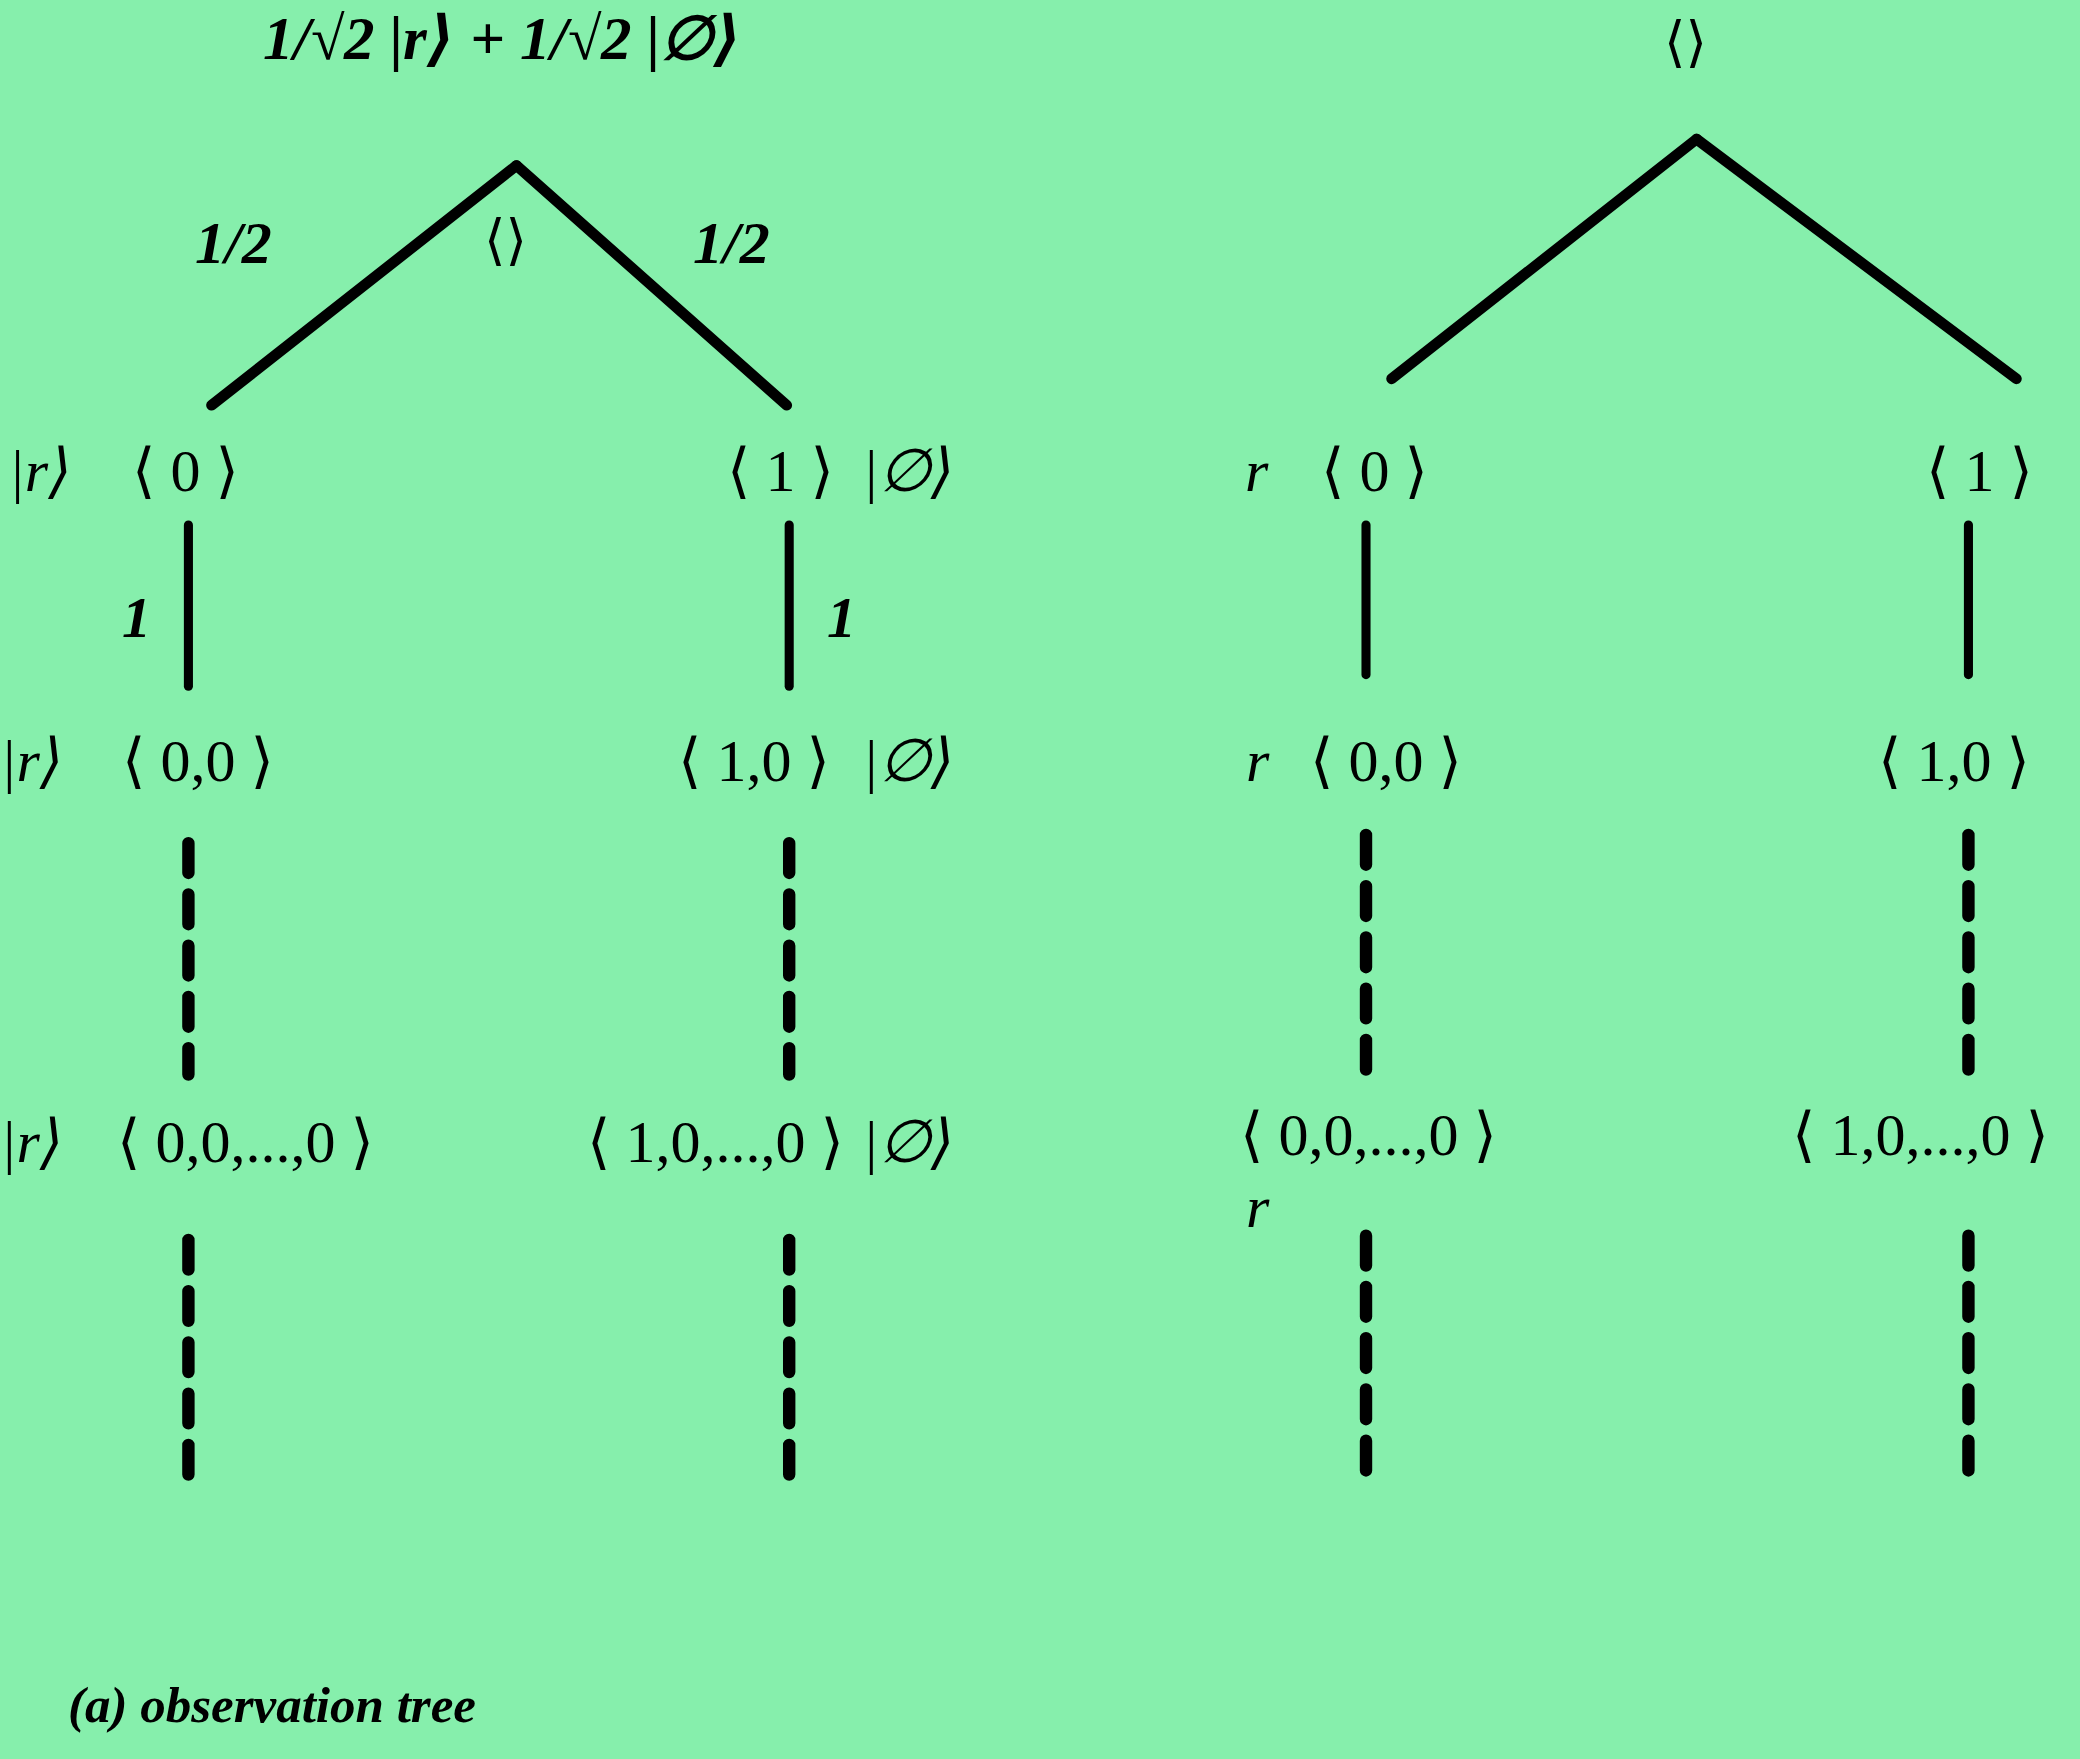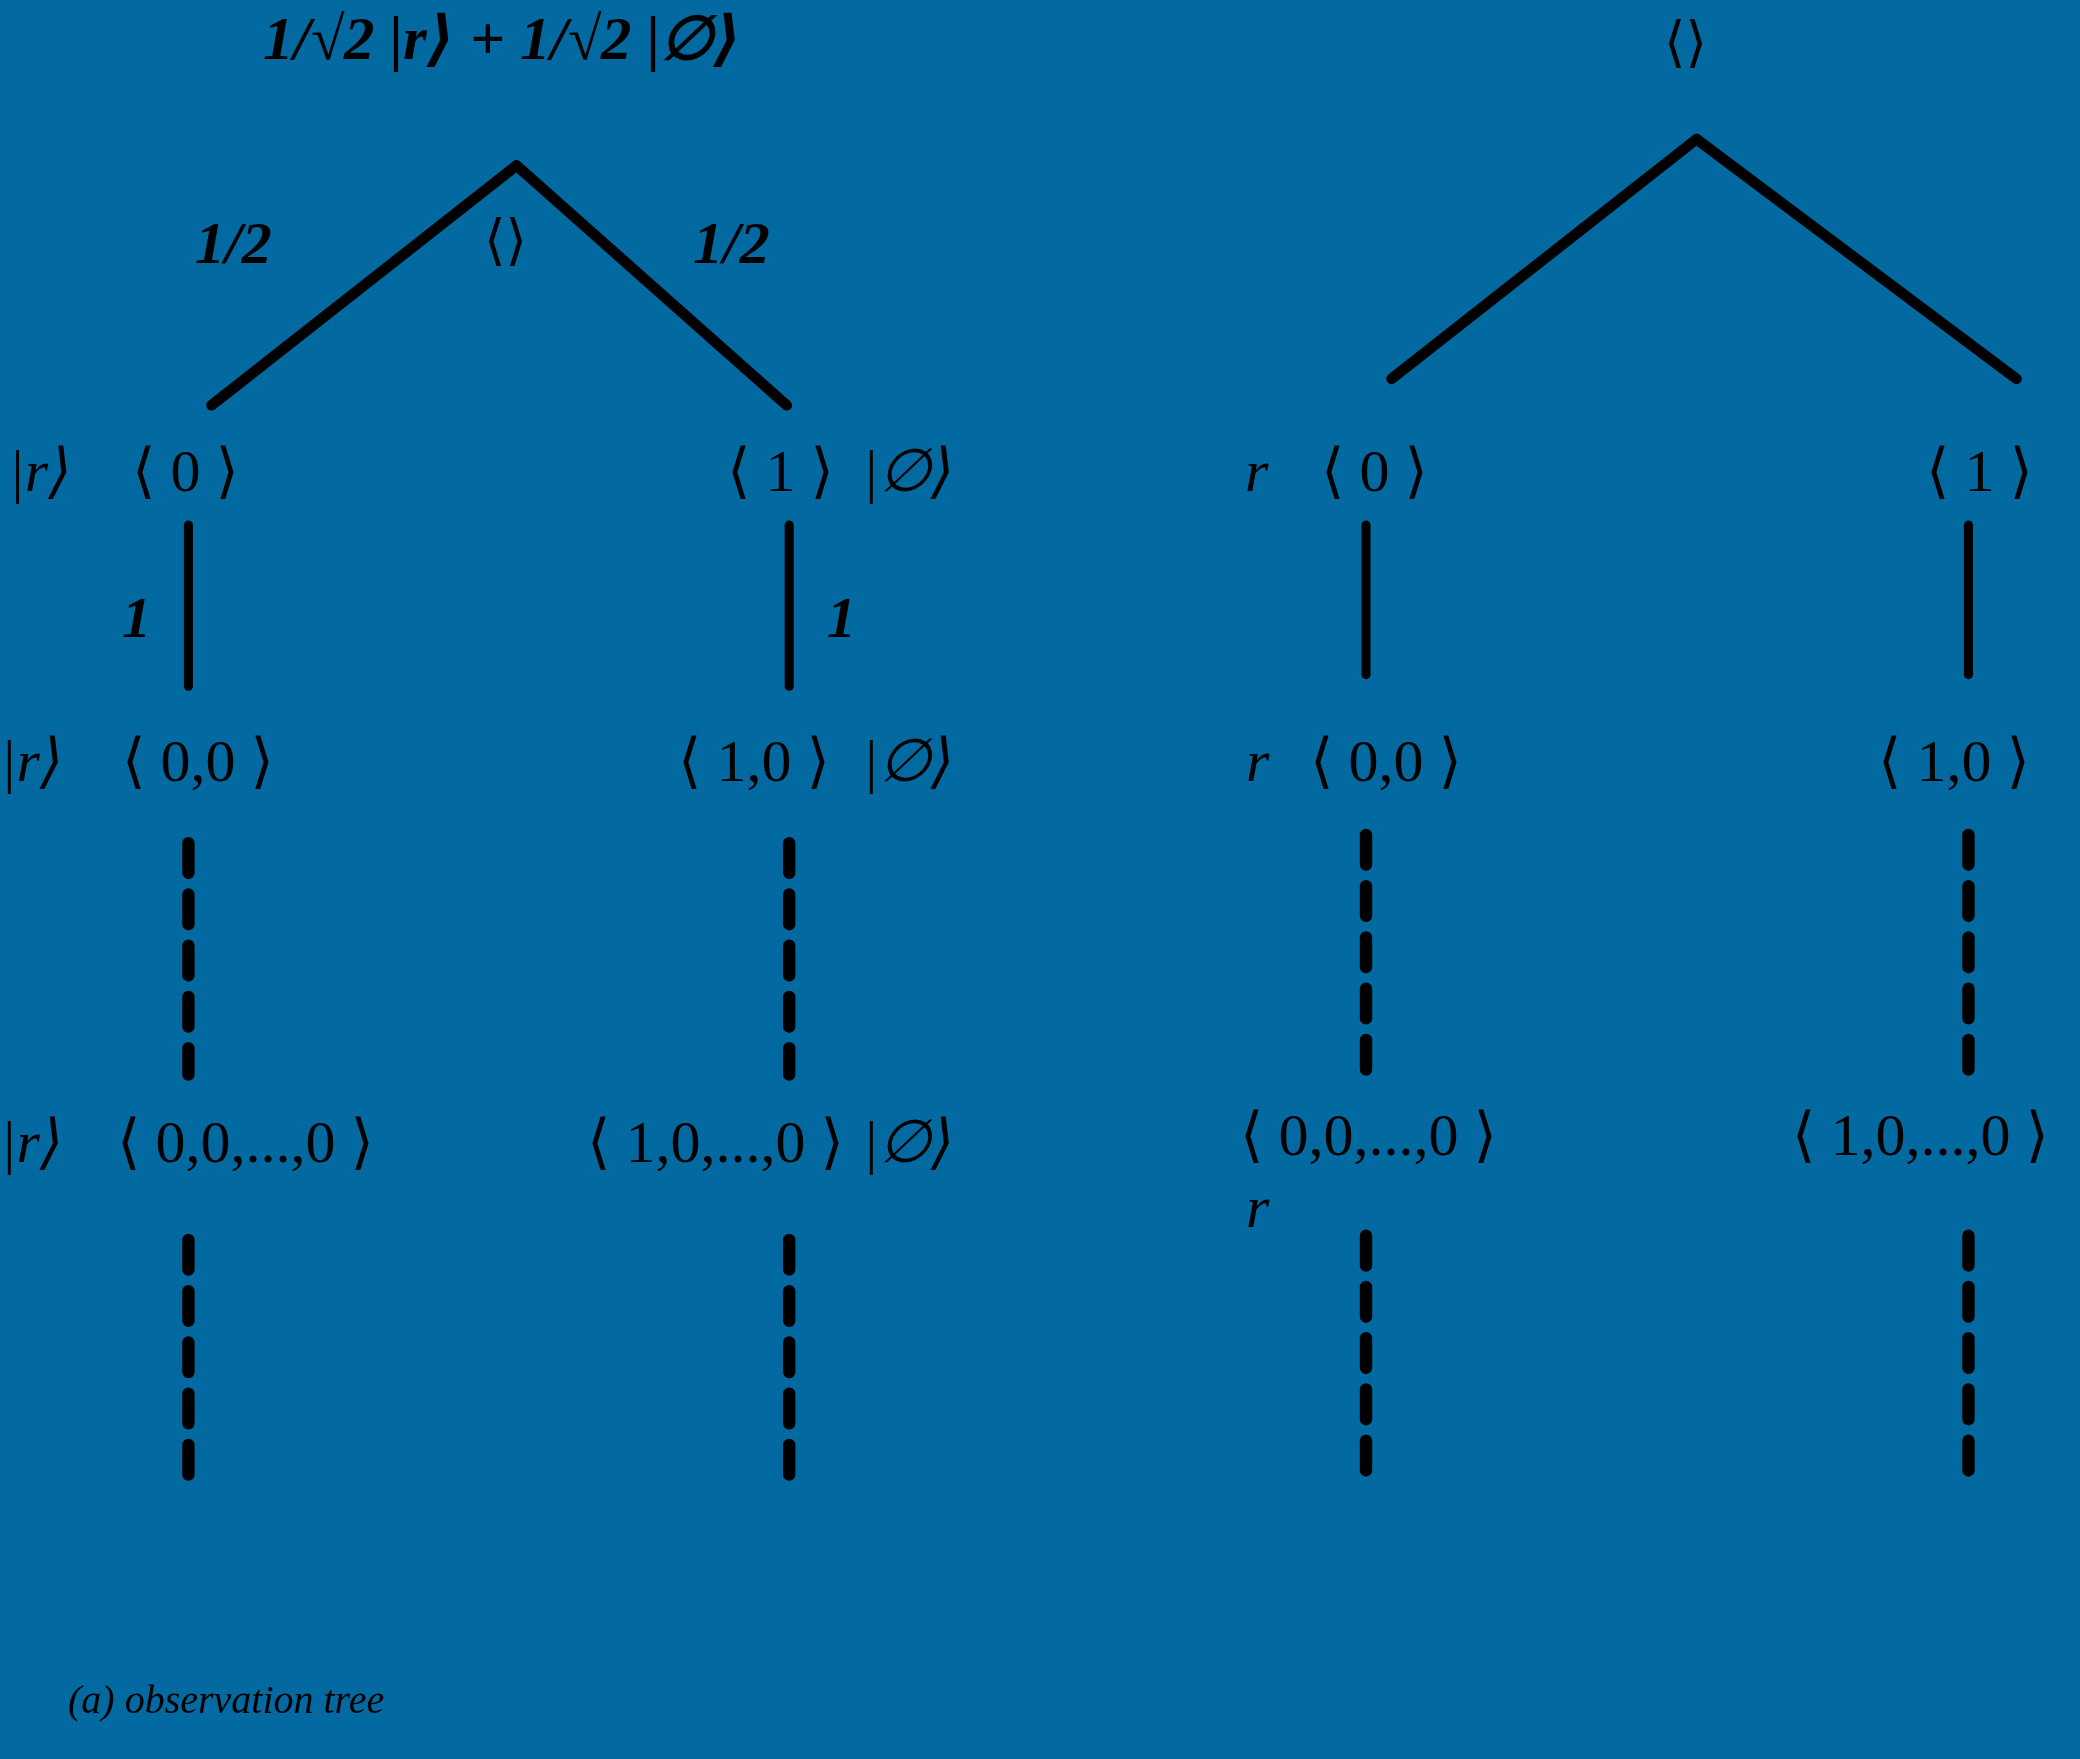--- a/index.html
+++ b/index.html
@@ -4,21 +4,21 @@
 <style>
   html, body {
     margin: 0;
     padding: 0;
     background: #ffffff;
   }
   #figure {
     position: relative;
     width: 2080px;
     height: 1760px;
-    background: #0369a1;
+    background: #86efac;
     overflow: hidden;
     font-family: "Liberation Serif", "DejaVu Serif", serif;
     color: #000000;
   }
   .lbl {
     position: absolute;
     white-space: nowrap;
     line-height: 1;
     color: #000;
   }
@@ -31,22 +31,22 @@
   .node {
     font-style: normal;
     font-weight: normal;
   }
   .node-it {
     font-style: italic;
     font-weight: normal;
   }
   .caption {
     font-style: italic;
-    font-weight: normal;
-    font-size: 40px;
+    font-weight: bold;
+    font-size: 51px;
   }
   svg.edges {
     position: absolute;
     left: 0;
     top: 0;
     width: 2080px;
     height: 1760px;
     pointer-events: none;
   }
   .solid-edge {

